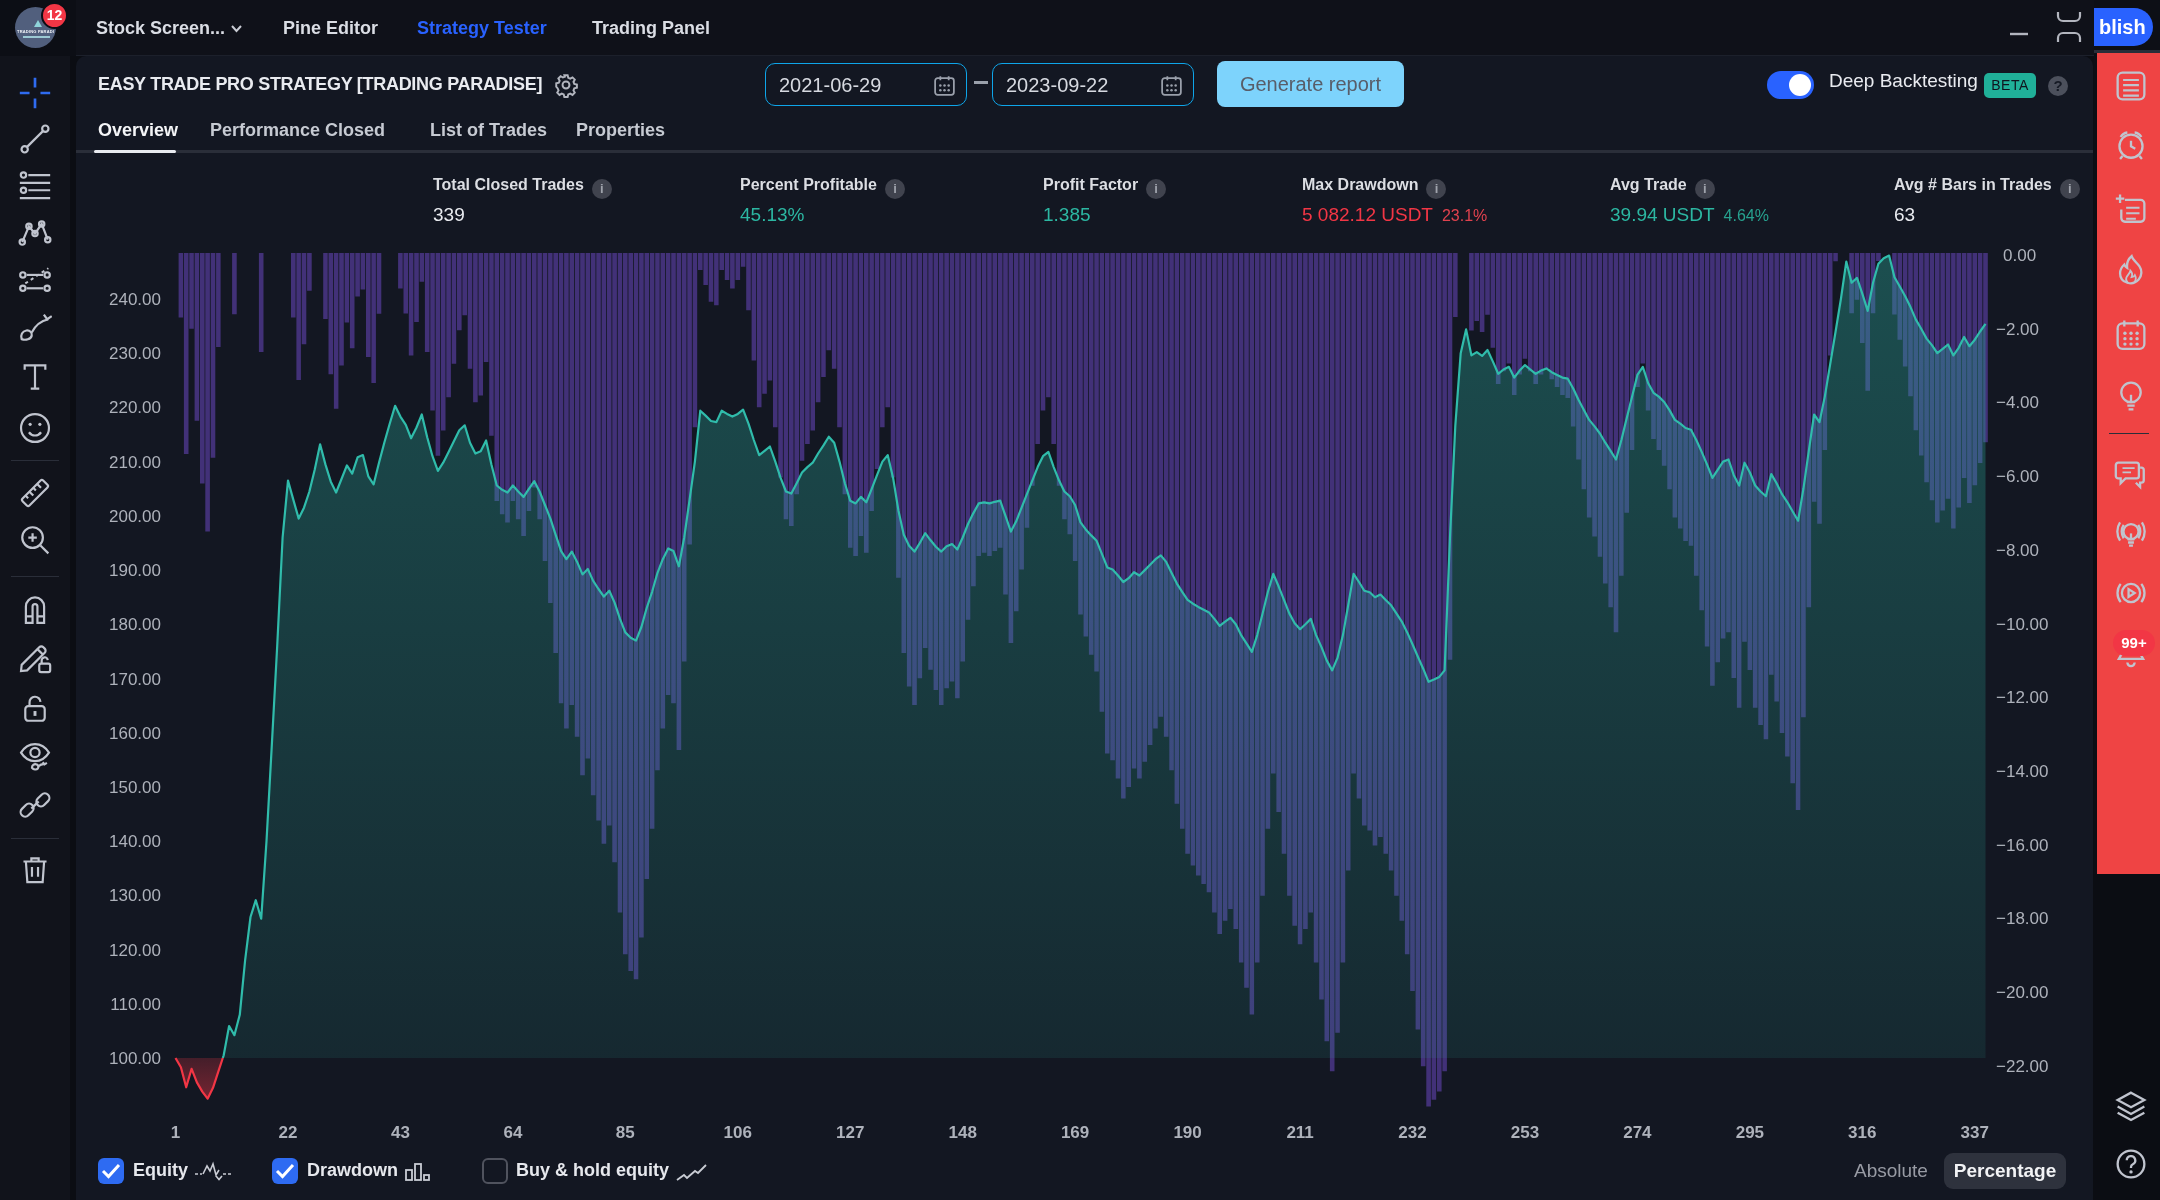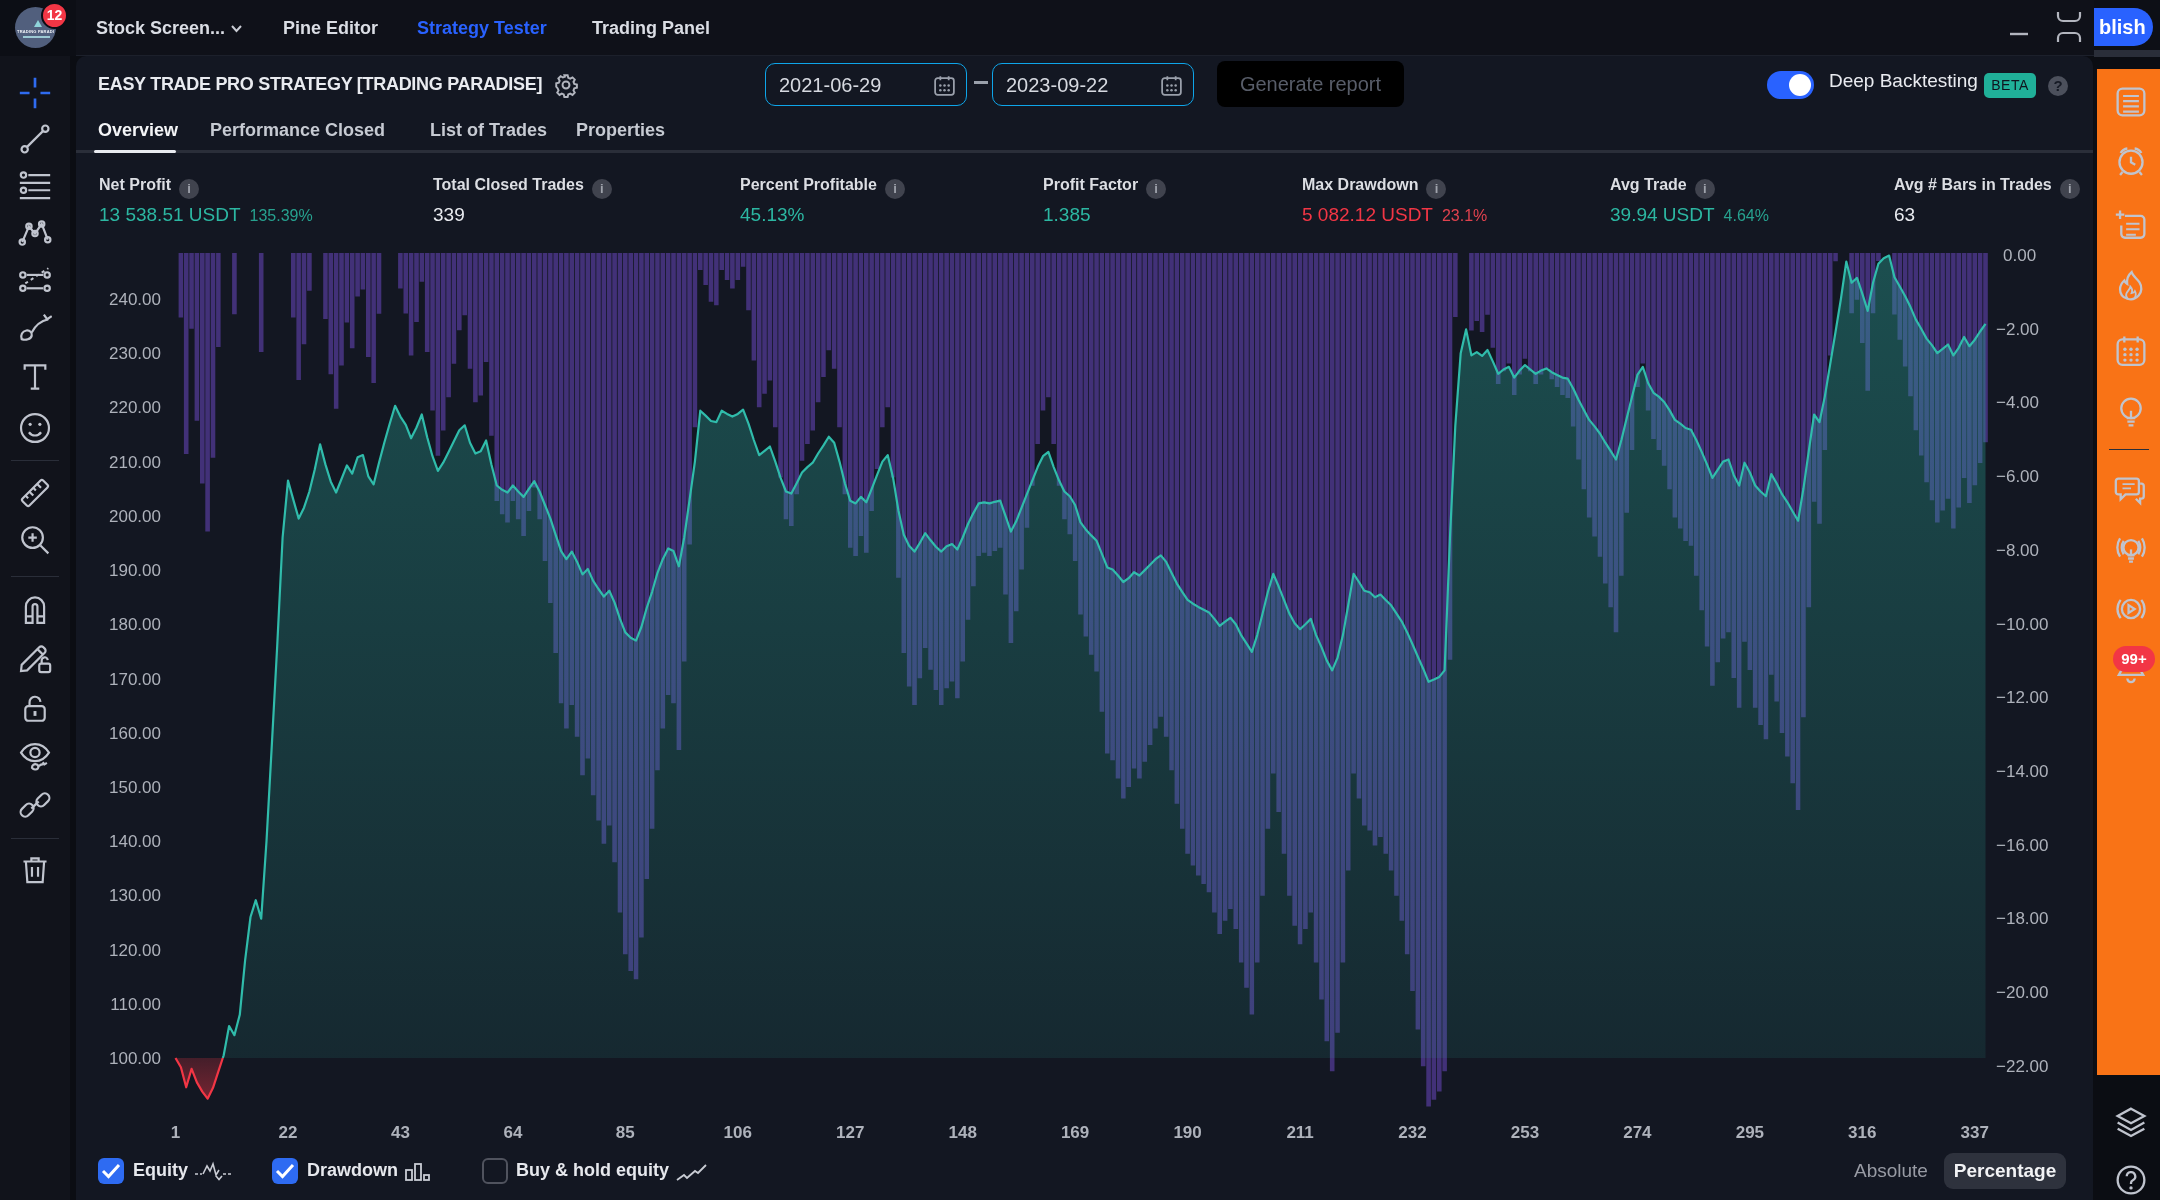--- a/index.html
+++ b/index.html
@@ -17,32 +17,32 @@
 .badge12 { position:absolute; left:41px; top:2px; width:27px; height:27px; border-radius:50%; background:#f23645; border:2px solid #0c0e15; color:#fff; font-size:14px; font-weight:700; text-align:center; line-height:23px; }
 .navitem { position:absolute; top:0; height:56px; line-height:56px; color:#dadde4; font-size:18px; font-weight:700; }
 #nav-blue { color:#2962ff; }
 .chev { position:absolute; left:230px; top:22px; width:13px; height:13px; }
 .winbtn { position:absolute; top:0; color:#b2b5be; }
 
 #ltool { position:absolute; left:0; top:56px; width:70px; height:1144px; background:#11131b; }
 .lic { position:absolute; left:18px; width:34px; height:34px; }
 .lsep { position:absolute; left:11px; width:48px; height:1px; background:#2a2e39; }
 
-#rtool { position:absolute; left:2094px; top:69px; width:66px; height:1006px; background:#f97316; border-left:3px solid #0c0e15; }
+#rtool { position:absolute; left:2094px; top:53px; width:66px; height:821px; background:#ef4444; border-left:3px solid #0c0e15; }
 .ric { position:absolute; left:17px; width:32px; height:32px; }
 .rsep { position:absolute; left:12px; width:40px; height:1px; background:#2a2e39; }
 
 #panel { position:absolute; left:76px; top:56px; width:2017px; height:1144px; background:#131722; border-radius:10px 10px 0 0; }
 #title { position:absolute; left:22px; top:18px; font-size:18px; font-weight:700; color:#e9ebf0; letter-spacing:-0.3px; }
 #gear { position:absolute; left:477px; top:16px; width:26px; height:26px; }
 .dinput { position:absolute; top:7px; width:202px; height:43px; border:1px solid #0ea5e9; border-radius:10px; color:#d6d9e0; font-size:20px; }
 .dinput span { position:absolute; left:13px; top:10px; }
 .dinput svg { position:absolute; right:9px; top:9px; }
 #ddash { position:absolute; left:898px; top:25px; width:14px; height:3px; background:#9aa0ab; }
-#genrep { position:absolute; left:1141px; top:5px; width:187px; height:46px; background:#000000; border-radius:8px; color:#585d69; font-size:20px; text-align:center; line-height:46px; }
+#genrep { position:absolute; left:1141px; top:5px; width:187px; height:46px; background:#7dd3fc; border-radius:8px; color:#585d69; font-size:20px; text-align:center; line-height:46px; }
 #toggle { position:absolute; left:1691px; top:15px; width:47px; height:28px; background:#2962ff; border-radius:14px; }
 #toggle .knob { position:absolute; right:3px; top:3px; width:22px; height:22px; border-radius:50%; background:#fff; }
 #dblabel { position:absolute; left:1753px; top:14px; font-size:19px; color:#e9ebf0; }
 #beta { position:absolute; left:1908px; top:17px; width:52px; height:25px; background:#20b099; border-radius:5px; color:#10141f; font-size:14px; font-weight:400; text-align:center; line-height:25px; letter-spacing:0.5px; }
 #qhelp { position:absolute; left:1972px; top:20px; width:20px; height:20px; border-radius:50%; background:#4c505c; color:#161a25; font-size:15px; font-weight:700; text-align:center; line-height:20px; }
 #hdr { position:absolute; left:0; top:0; width:2017px; height:56px; }
 .tab { position:absolute; top:64px; font-size:18px; font-weight:700; color:#c6cad2; }
 #tab-ov { color:#f4f5f7; }
 #tabline { position:absolute; left:0; top:94px; width:2017px; height:3px; background:#2a2e39; }
 #tabactive { position:absolute; left:18px; top:94px; width:82px; height:3px; background:#e9ebf0; border-radius:2px; }
@@ -309,24 +309,20 @@
     <div id="dblabel">Deep Backtesting</div>
     <div id="beta">BETA</div>
     <div id="qhelp">?</div>
   </div>
   <div class="tab" id="tab-ov" style="left:22px;">Overview</div>
   <div class="tab" style="left:134px;">Performance Closed</div>
   <div class="tab" style="left:354px;">List of Trades</div>
   <div class="tab" style="left:500px;">Properties</div>
   <div id="tabline"></div>
   <div id="tabactive"></div>
-  <div class="stat" style="left:23px;">
-      <div class="lb">Net Profit<i class="inf">i</i></div>
-      <div class="vl teal">13 538.51 USDT<span class="pct pteal">135.39%</span></div>
-    </div>
   <div class="stat" style="left:357px;">
       <div class="lb">Total Closed Trades<i class="inf">i</i></div>
       <div class="vl">339</div>
     </div>
   <div class="stat" style="left:664px;">
       <div class="lb">Percent Profitable<i class="inf">i</i></div>
       <div class="vl teal">45.13%</div>
     </div>
   <div class="stat" style="left:967px;">
       <div class="lb">Profit Factor<i class="inf">i</i></div>

